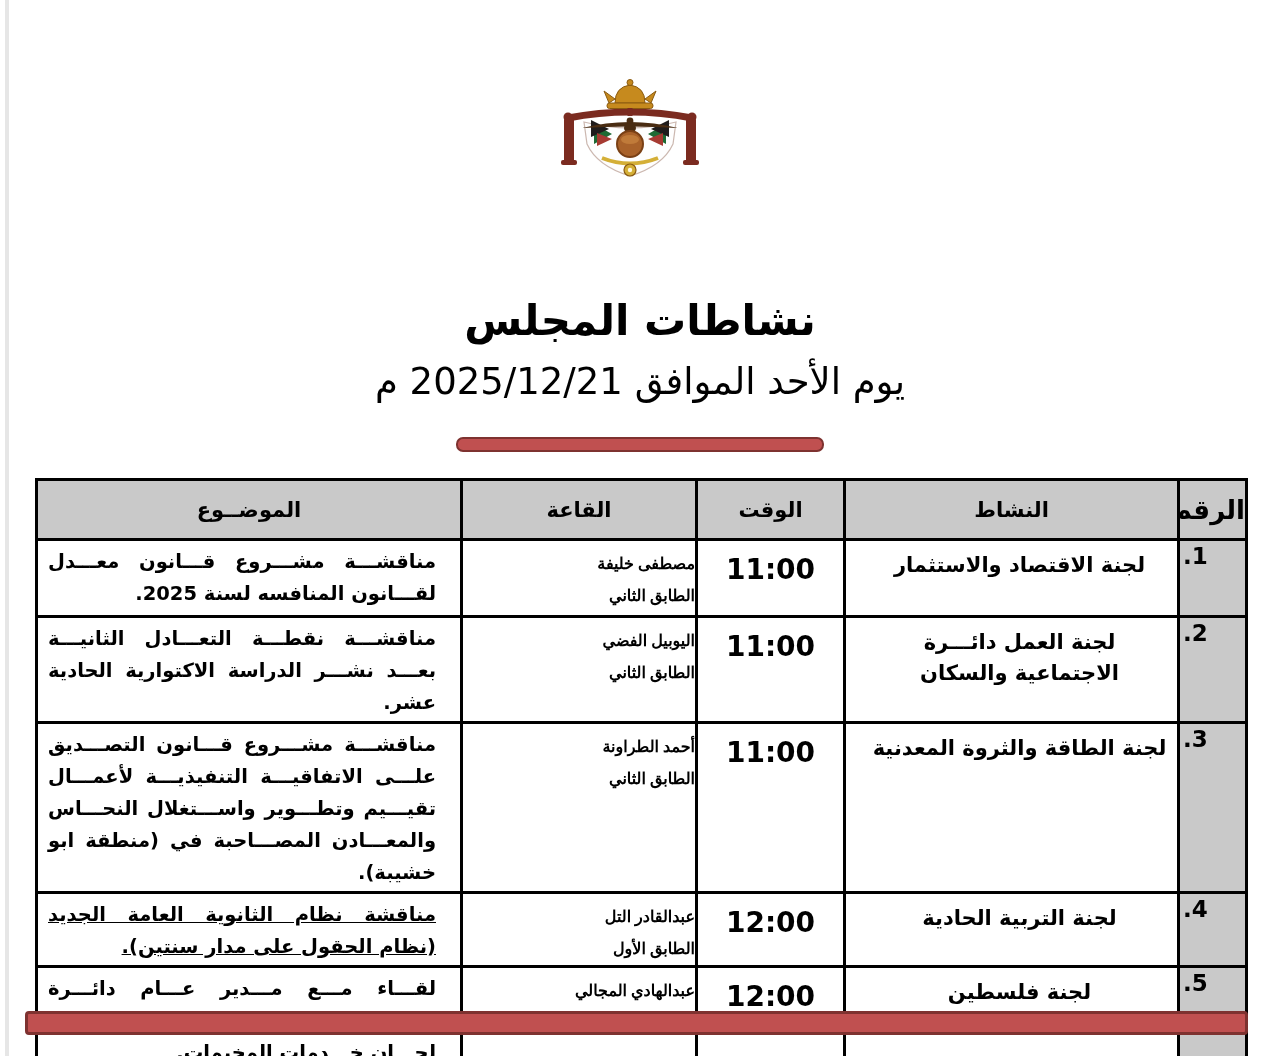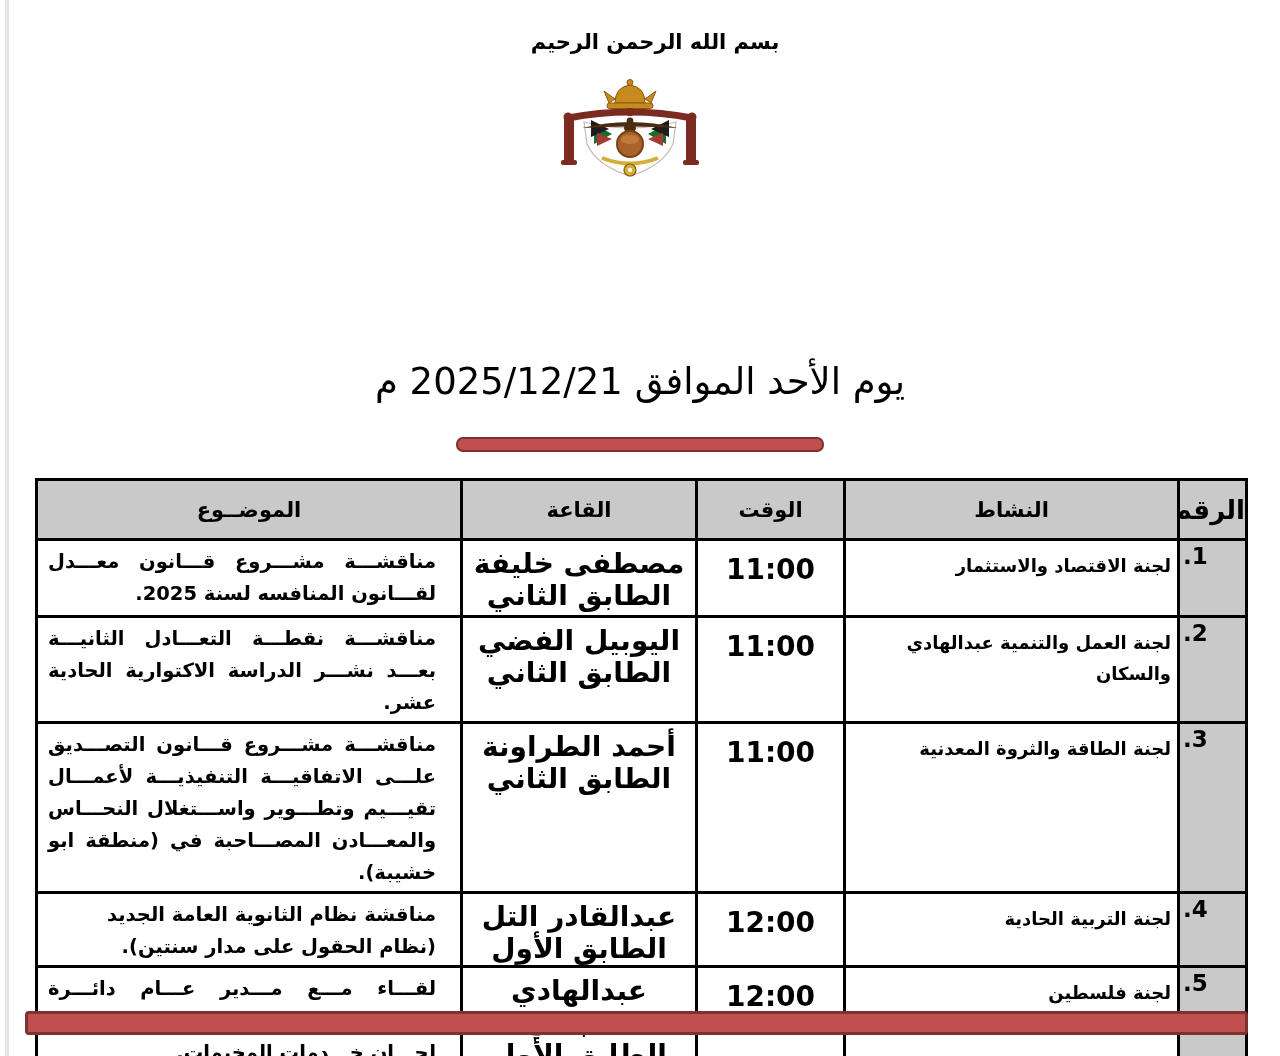--- a/index.html
+++ b/index.html
@@ -72,50 +72,49 @@
   .schedule tbody tr:nth-child(2){height:77px;}
   .schedule tbody tr:nth-child(3){height:135px;}
   .schedule tbody tr:nth-child(4){height:71px;}
   .schedule tbody tr:nth-child(5){height:105px;}
   td.c-num{
     background:var(--header_gray);
     direction:rtl;text-align:left;
     font-size:23px;padding:2px 3px;
   }
   td.c-activity{
-    font-size:18px;line-height:31px;padding:9px 6px 0 22px;
+    text-align:center;font-size:21px;line-height:31px;padding:9px 6px 0 22px;
   }
   td.c-time{
     text-align:center;font-size:28px;padding-top:12px;
   }
   td.c-hall{
-    text-align:center;font-size:28px;line-height:32px;padding-top:7px;
+    font-size:16px;line-height:32px;padding-top:7px;font-family:Liberation Serif, serif;
   }
   td.c-subject{
     direction:rtl;text-align:justify;text-align-last:right;
     font-size:19.5px;line-height:32px;
     padding:5px 24px 2px 10px;
   }
   .schedule tbody tr:nth-child(4) td.c-subject{
-    text-align:right;
+    text-decoration:underline;
   }
   .bottom-bar{
     position:absolute;top:1011px;left:25px;width:1223px;height:24px;
     background:var(--accent_red);
     border:3px solid var(--accent_red_border);
     border-radius:4px;
   }
 </style>
 </head>
 <body>
 
 <div class="page">
   <div class="scan-edge"></div>
 
-  <div class="bismillah">بسم الله الرحمن الرحيم</div>
 
   <div class="emblem">
     <svg viewBox="0 0 172 106" width="172" height="106">
 
       <path d="M40 46 Q86 58 132 46 L129 68 Q119 90 86 100 Q53 90 43 68 Z" fill="#fefefe" stroke="#ccb8b0" stroke-width="1.2"></path>
 
       <path d="M24 42 Q86 30 148 42" stroke="#7B2B20" stroke-width="7" fill="none"></path>
       <circle cx="24" cy="41" r="4.5" fill="#7B2B20"></circle>
       <circle cx="148" cy="41" r="4.5" fill="#7B2B20"></circle>
 
@@ -150,20 +149,21 @@
       <ellipse cx="86" cy="63.5" rx="9" ry="4.5" fill="#c07b3a"></ellipse>
 
       <path d="M58 82 Q86 93 114 82" stroke="#D4AF37" stroke-width="4" fill="none"></path>
 
       <circle cx="86" cy="94" r="6" fill="#D4AF37" stroke="#8a5a10" stroke-width="1.2"></circle>
       <circle cx="86" cy="94" r="2.2" fill="#fff8e0"></circle>
     </svg>
   </div>
 
 
+  <h1 class="title">نشاطات المجلس</h1>
   <div class="date-line">يوم الأحد الموافق 2025/12/21 م</div>
   <div class="red-underline"></div>
 
   <table class="schedule">
     <colgroup>
       <col style="width:68px">
         <col style="width:334px">
         <col style="width:148px">
         <col style="width:235px">
         <col style="width:425px">
@@ -183,21 +183,21 @@
         <td class="c-activity">لجنة الاقتصاد والاستثمار</td>
         <td class="c-time">11:00</td>
         <td class="c-hall">
           <div>مصطفى خليفة</div>
           <div>الطابق الثاني</div>
         </td>
         <td class="c-subject">مناقشـــة مشـــروع قـــانون معـــدل لقـــانون المنافسه لسنة 2025.</td>
       </tr>
       <tr>
         <td class="c-num">2.</td>
-        <td class="c-activity">لجنة العمل والتنمية عبدالهادي والسكان</td>
+        <td class="c-activity">لجنة العمل دائـــرة الاجتماعية والسكان</td>
         <td class="c-time">11:00</td>
         <td class="c-hall">
           <div>اليوبيل الفضي</div>
           <div>الطابق الثاني</div>
         </td>
         <td class="c-subject">مناقشـــة نقطـــة التعـــادل الثانيـــة بعـــد نشـــر الدراسة الاكتوارية الحادية عشر.</td>
       </tr>
       <tr>
         <td class="c-num">3.</td>
         <td class="c-activity">لجنة الطاقة والثروة المعدنية</td>

